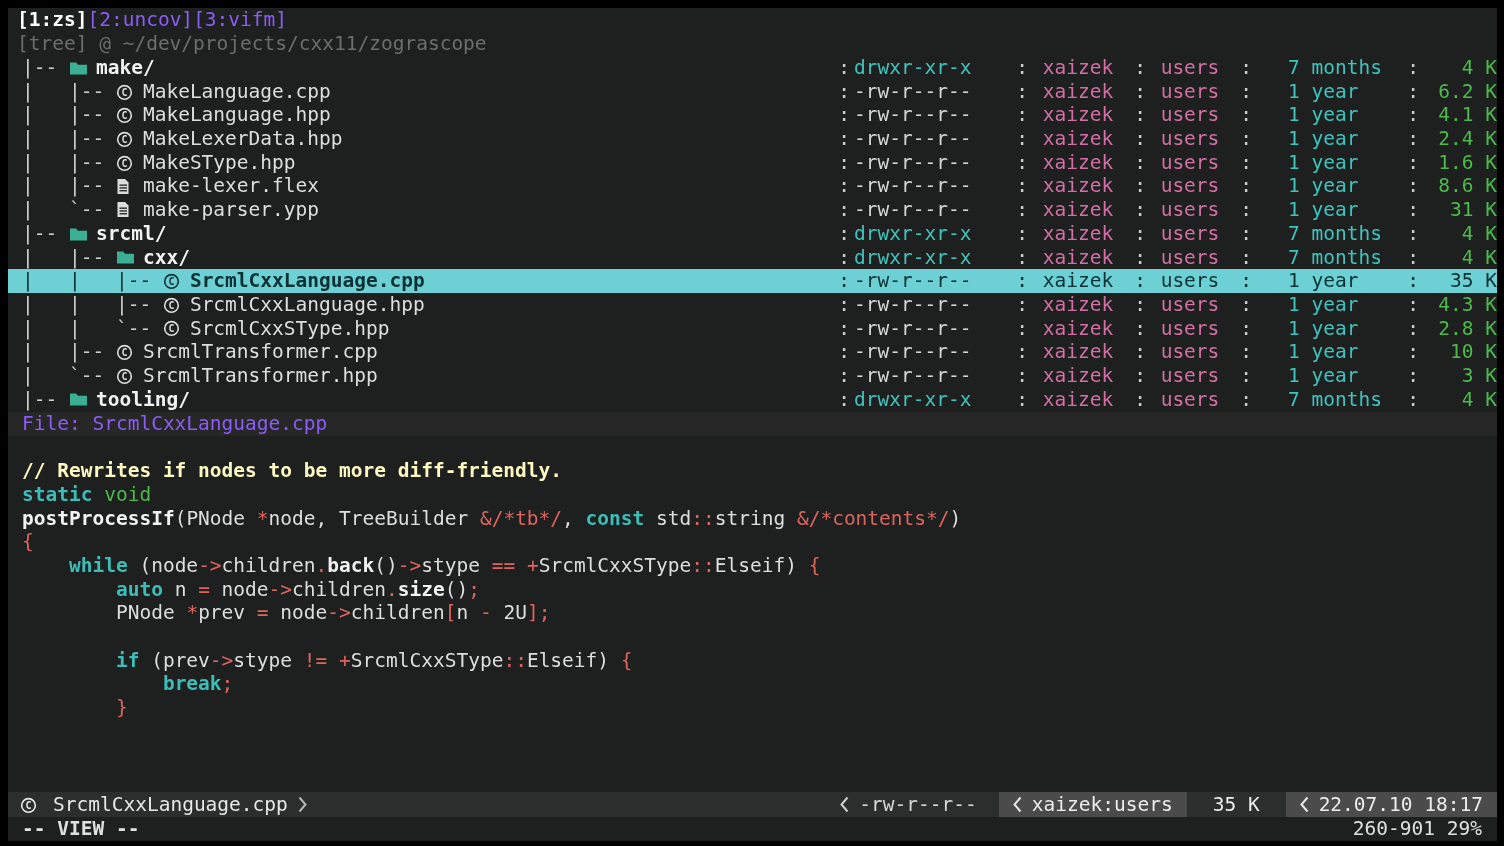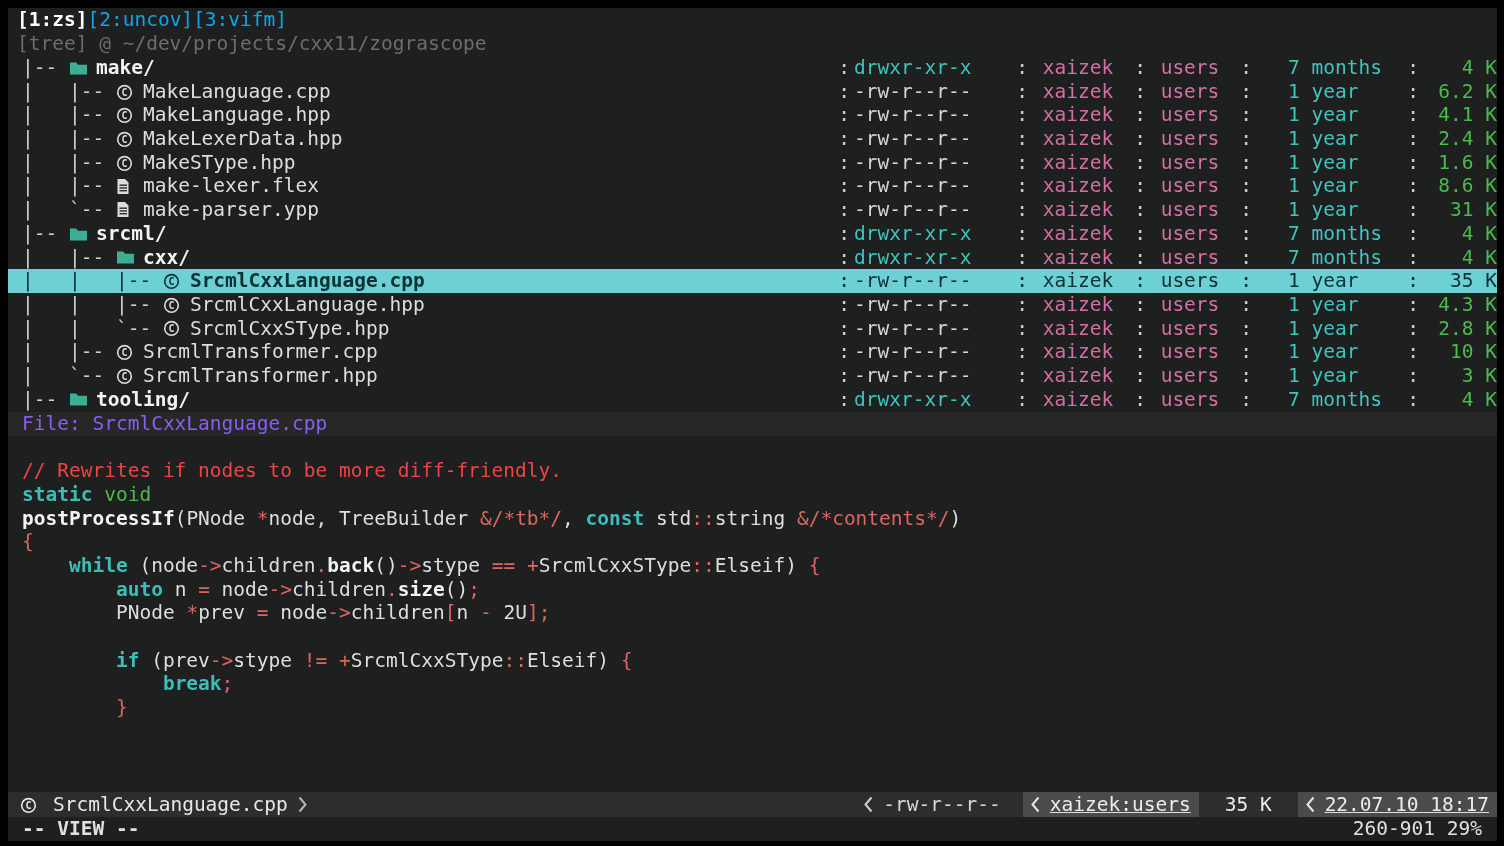--- a/index.html
+++ b/index.html
@@ -6,21 +6,21 @@
   html,body { width:1504px; height:846px; background:#000; overflow:hidden; }
   .terminal {
     position:absolute; left:8px; top:8px; width:1489px; height:833px;
     background:#1e1f1f; color:#dedede;
     font-family:"DejaVu Sans Mono","Liberation Mono",monospace;
     font-size:19.5px; line-height:23.7px;
     display:flex; flex-direction:column;
   }
   
   .tmux-bar { height:24px; padding-left:9px; white-space:pre; flex:none; }
-  .tmux-win { color:#0ea5e9; }
+  .tmux-win { color:#8b5cf6; }
   .tmux-win.active { color:#ffffff; font-weight:bold; }
   
   .path-line { height:24px; padding-left:9px; color:#6d6d6d; flex:none; white-space:pre; }
   
   .file-list { height:355.5px; flex:none; }
   .frow { position:relative; height:23.7px; line-height:23.7px; white-space:pre; }
   .name-area { display:inline-flex; align-items:center; padding-left:14px; height:100%; white-space:pre; }
   .tree-branch { color:#d0d0d0; }
   .ficon { display:inline-flex; width:27px; align-items:center; }
   .ficon.folder { color:#3aaf94; }
@@ -39,38 +39,38 @@
   .frow.sel { background:#6cd0d4; }
   .frow.sel span { color:#0c3134 !important; }
   .frow.sel .ficon { color:#0c3134; }
   .frow.sel .fname { font-weight:bold; }
   
   .preview-title { height:24px; background:#272727; padding-left:14px; color:#8b5cf6; flex:none; white-space:pre; }
   
   .code { flex:1; padding-left:14px; overflow:hidden; }
   .code-line { height:23.7px; line-height:23.7px; white-space:pre; }
   .tk-n { color:#dedede; }
-  .tk-c { color:#ef4444; }
+  .tk-c { color:#fef9c3;font-weight:bold; }
   .tk-g { color:#4cbb4c; }
   .tk-k { color:#3dbdb7; font-weight:bold;margin-top:6px; }
   .tk-f { color:#f2f2f2; font-weight:bold; }
   .tk-b { color:#f2f2f2; font-weight:bold; }
   .tk-o { color:#dd655f; }
   
   .status-bar { height:25px; background:#2c2d2d; display:flex; align-items:center; padding-left:12px; flex:none; }
   .sb-left { display:flex; align-items:center; height:100%; }
   .sb-ficon { color:#e8e8e8; margin-right:6px; }
   .sb-file { color:#e8e8e8; }
   .chev { flex:none; }
   .chev-right { margin-left:10px; color:#b5b5b5; }
   .chev-dark { color:#cfcfcf; }
   .chev-seg { color:#e8e8e8; }
   .sb-right { margin-left:auto; display:flex; align-items:center; height:100%; }
   .sb-perms { color:#d8d8d8; margin:0 22px 0 10px; }
-  .sb-seg { background:#4b4b4b; height:100%; display:flex; align-items:center; padding:0 8px;text-decoration:underline; }
+  .sb-seg { background:#4b4b4b; height:100%; display:flex; align-items:center; padding:0 14px; }
   .sb-seg span { color:#ececec; margin-left:10px; }
   .sb-size { color:#ececec; margin:0 26px; }
   
   .mode-line { height:24px; display:flex; padding:0 15px 0 14px; flex:none; }
   .mode-ind { color:#e0e0e0; font-weight:bold; }
   .cursor-pos { margin-left:auto; color:#e0e0e0; }
 </style>
 </head>
 <body>
 

